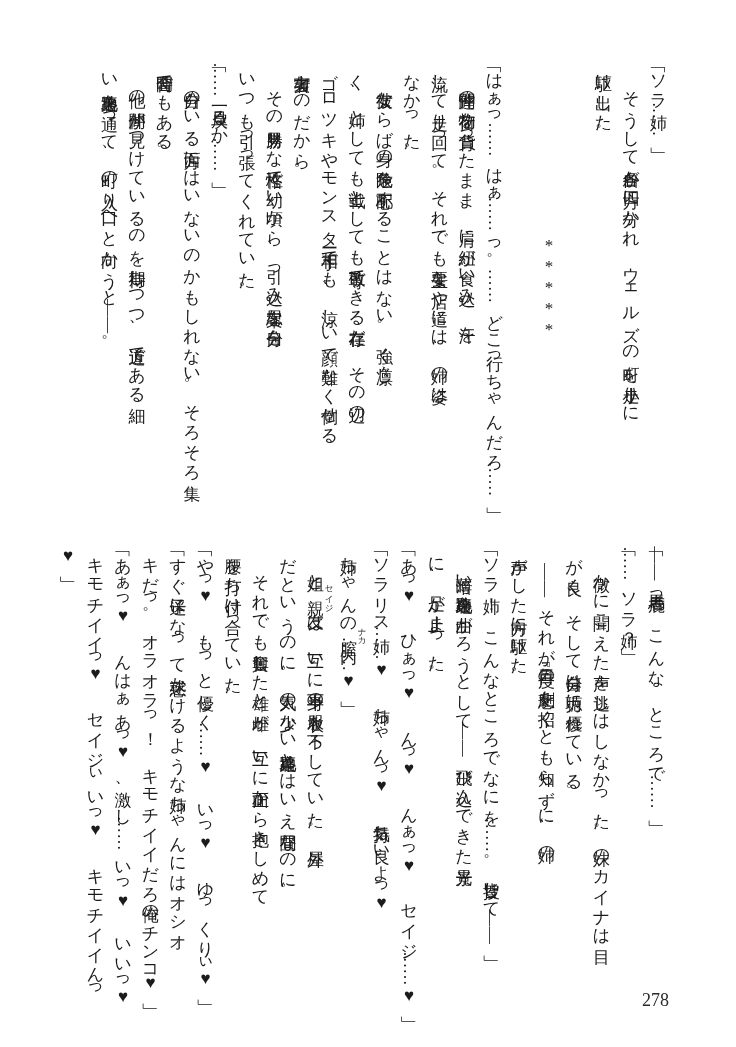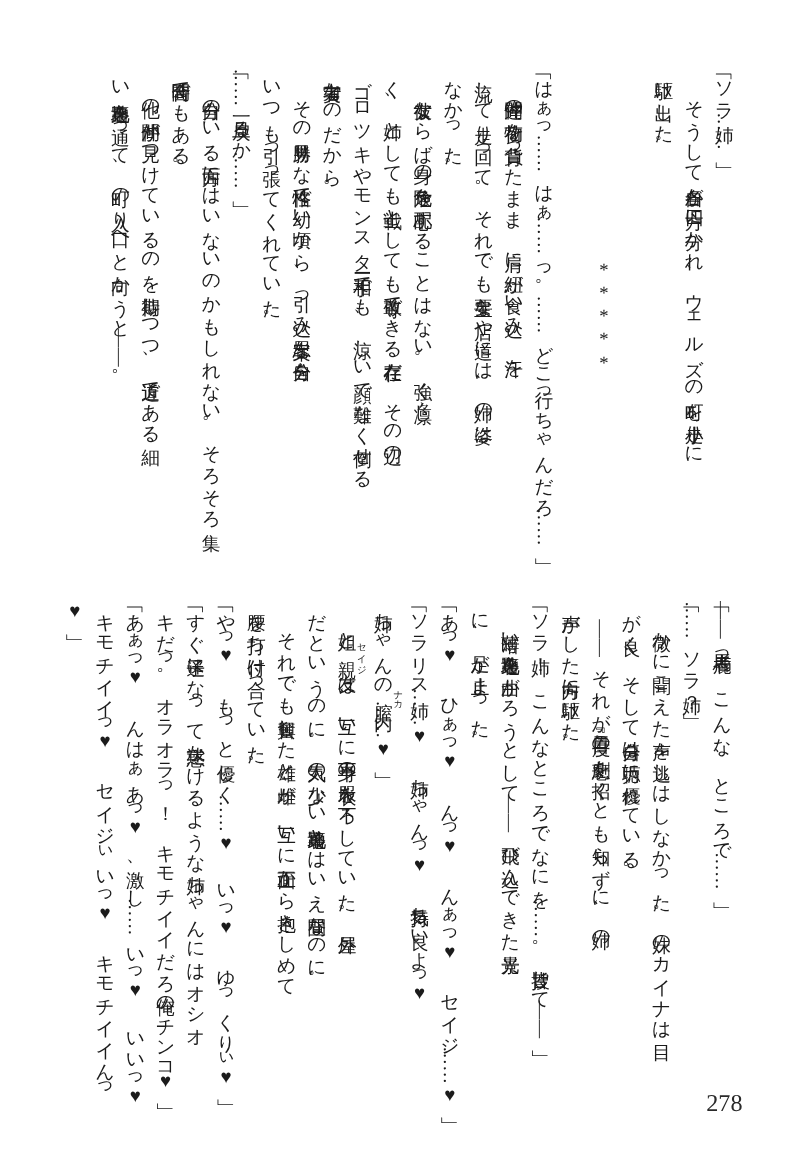--- a/index.html
+++ b/index.html
@@ -32,21 +32,21 @@
     letter-spacing: 2px;
   }
   ruby rt {
     font-size: 8.5px;
     letter-spacing: 0;
   }
   .page-number {
     position: absolute;
     left: 642px;
     top: 990px;
-    font-size: 22px;
+    font-size: 18px;
     color: #2a2a2a;
   }
 </style>
 </head>
 <body>
 
 <div class="page">
   <div class="vblock block-top">
       <p class="line">「ソラ姉……」</p>
       <p class="line indent">そうして各自が四方に分かれ、ウェルズの町を小走りに</p>

